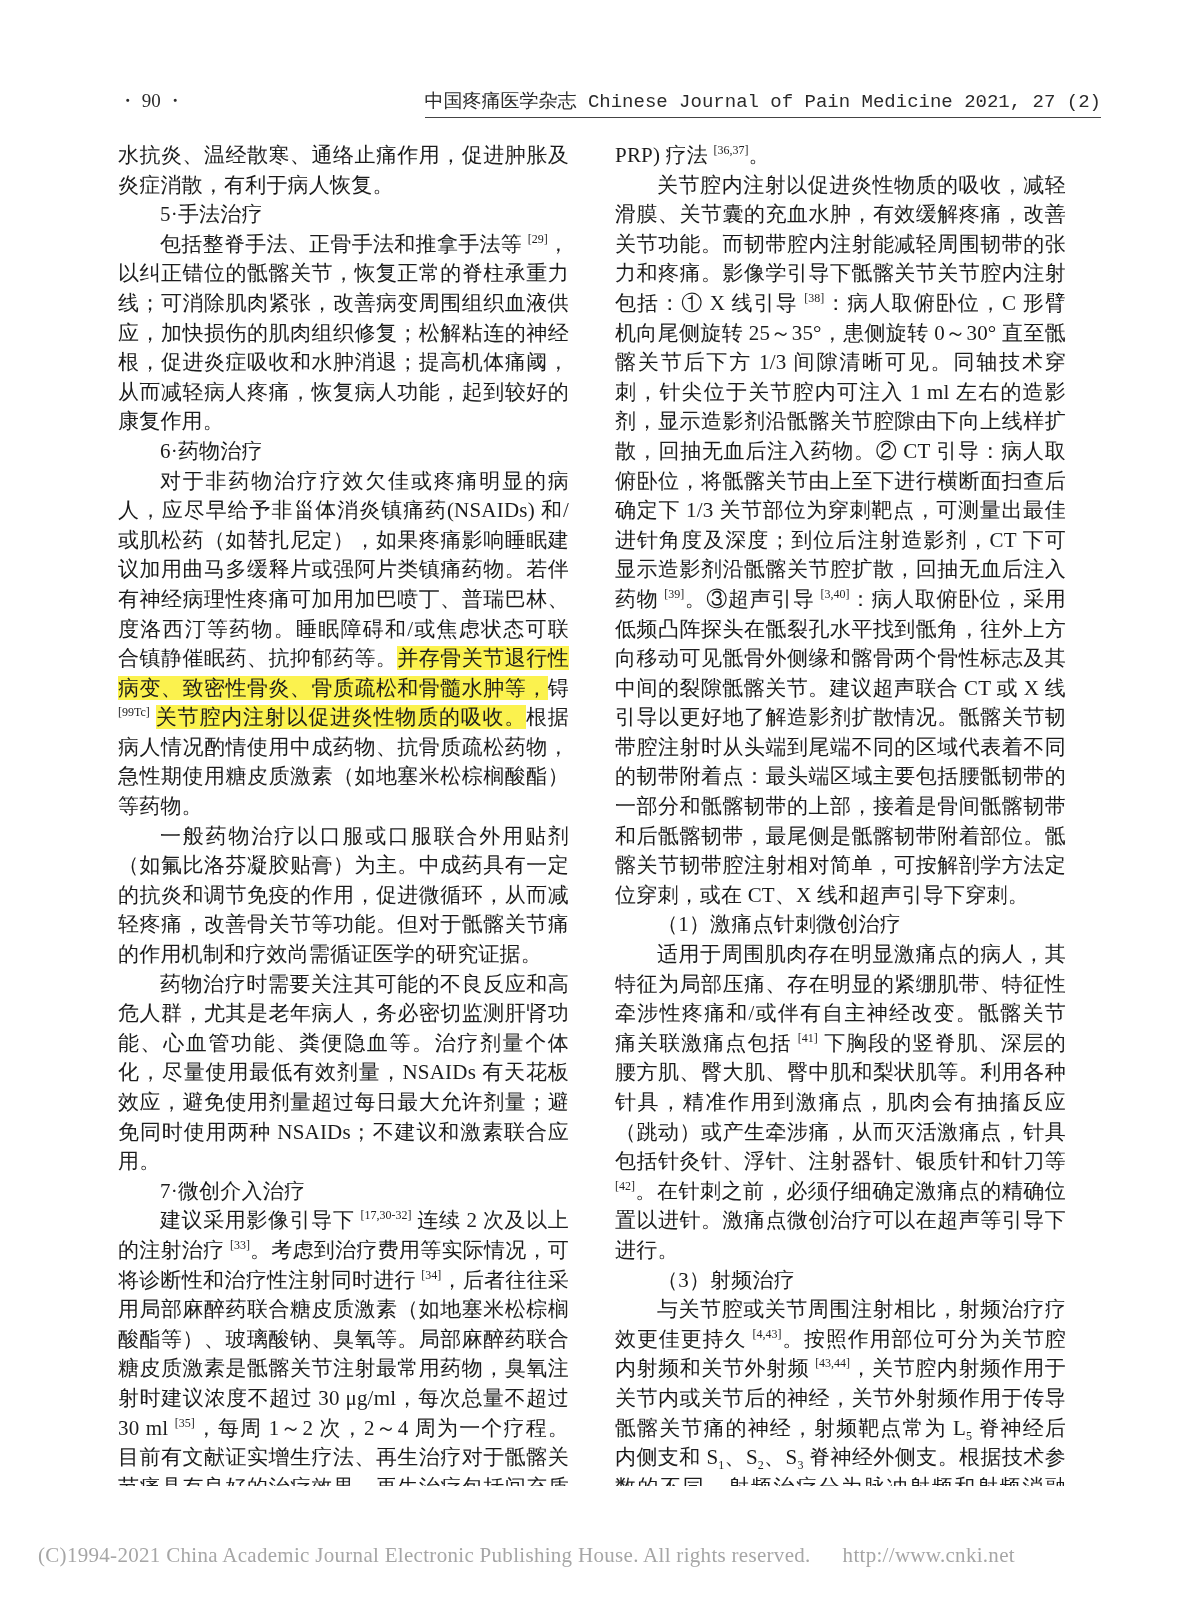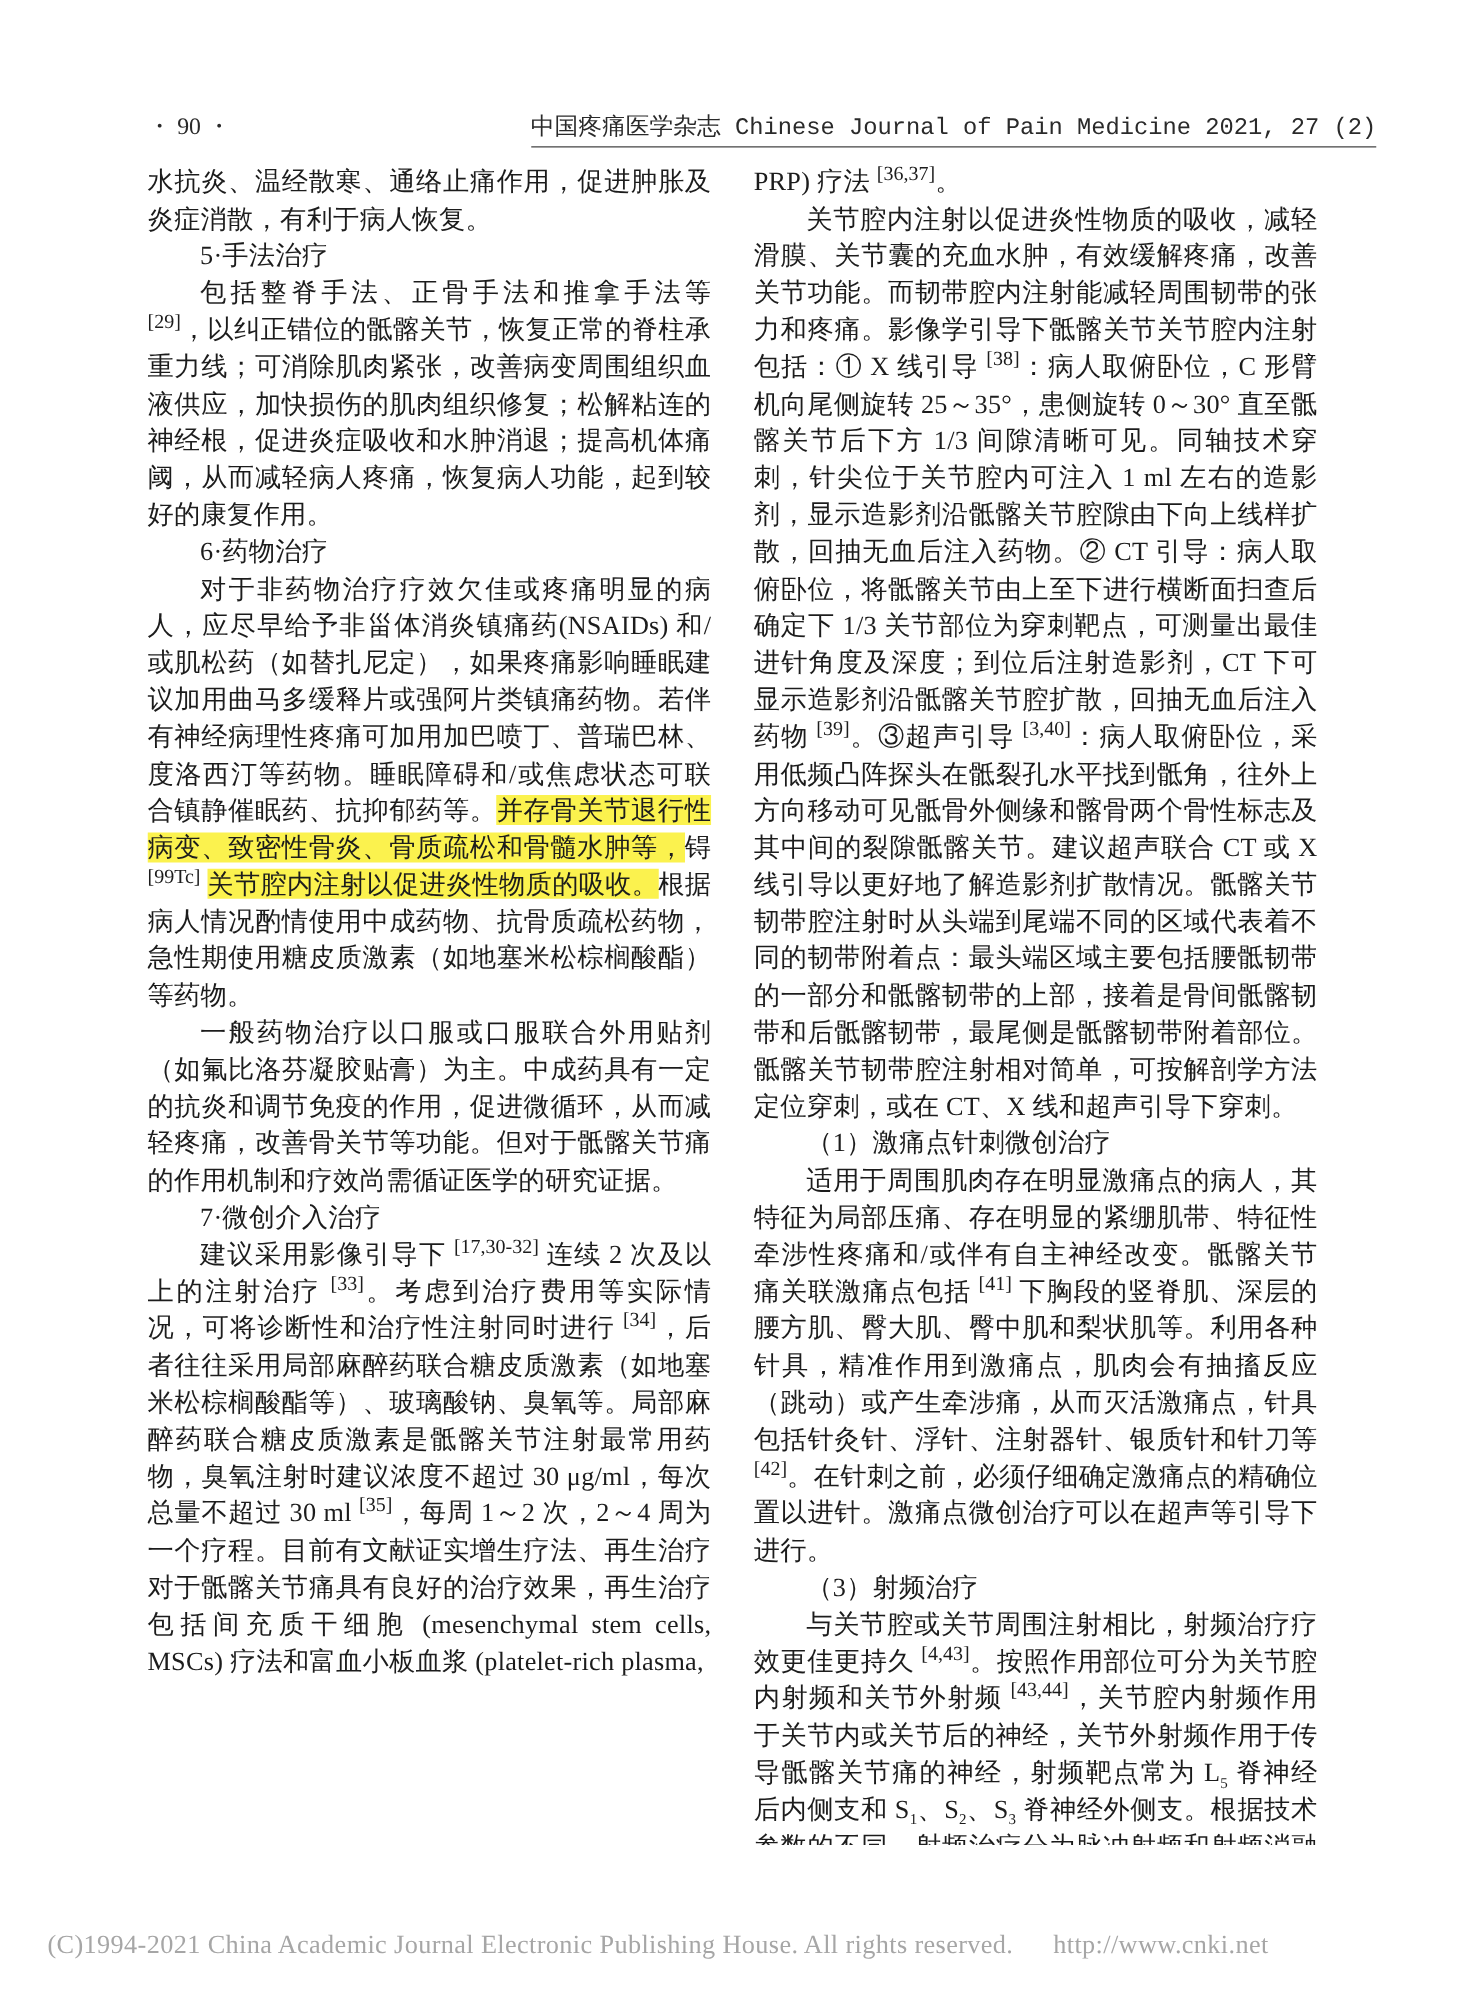--- a/index.html
+++ b/index.html
@@ -15,33 +15,33 @@
   
   .header{
     position:absolute;top:88px;left:118px;right:112px;
     display:flex;justify-content:space-between;align-items:baseline;
     font-size:19px;color:#2a2a2a;
   }
   .journal-line{border-bottom:1px solid #444;padding-bottom:3px;font-family:Liberation Mono, monospace;}
 
   
   .content{
-    position:absolute;top:131px;left:118px;
-    display:flex;gap:34px;
+    position:absolute;top:141px;left:118px;
+    display:flex;gap:46px;
   }
   .col{width:451px;height:1345px;overflow:hidden;}
   .para{
     margin:0;
     font-size:21px;
     line-height:29.6px;
     text-align:justify;
     letter-spacing:0.2px;
   }
   .para.indent{text-indent:2em;}
-  .para sup{font-size:16px;line-height:0;vertical-align:super;letter-spacing:0;}
+  .para sup{font-size:12px;line-height:0;vertical-align:super;letter-spacing:0;}
   .para sub{font-size:12px;line-height:0;vertical-align:sub;letter-spacing:0;}
   .hl{background:var(--hl,#fbf24e);}
 
   
   .footer{
     position:absolute;top:1543px;left:38px;right:38px;
     display:flex;align-items:baseline;gap:32px;
     font-size:21px;color:var(--footer,#a6a6a6);
     letter-spacing:0.3px;
   }
@@ -57,20 +57,21 @@
   </div>
 
   <div class="content">
     <div class="col">
         <p class="para"><span>水抗炎、温经散寒、通络止痛作用，促进肿胀及炎症消散，有利于病人恢复。</span></p>
         <p class="para indent"><span>5·手法治疗</span></p>
         <p class="para indent"><span>包括整脊手法、正骨手法和推拿手法等 </span><sup>[29]</sup><span>，以纠正错位的骶髂关节，恢复正常的脊柱承重力线；可消除肌肉紧张，改善病变周围组织血液供应，加快损伤的肌肉组织修复；松解粘连的神经根，促进炎症吸收和水肿消退；提高机体痛阈，从而减轻病人疼痛，恢复病人功能，起到较好的康复作用。</span></p>
         <p class="para indent"><span>6·药物治疗</span></p>
         <p class="para indent"><span>对于非药物治疗疗效欠佳或疼痛明显的病人，应尽早给予非甾体消炎镇痛药(NSAIDs) 和/或肌松药（如替扎尼定），如果疼痛影响睡眠建议加用曲马多缓释片或强阿片类镇痛药物。若伴有神经病理性疼痛可加用加巴喷丁、普瑞巴林、度洛西汀等药物。睡眠障碍和/或焦虑状态可联合镇静催眠药、抗抑郁药等。</span><span class="hl">并存骨关节退行性病变、致密性骨炎、骨质疏松和骨髓水肿等，</span><span>锝 </span><sup>[99Tc]</sup><span> </span><span class="hl">关节腔内注射以促进炎性物质的吸收。</span><span>根据病人情况酌情使用中成药物、抗骨质疏松药物，急性期使用糖皮质激素（如地塞米松棕榈酸酯）等药物。</span></p>
         <p class="para indent"><span>一般药物治疗以口服或口服联合外用贴剂（如氟比洛芬凝胶贴膏）为主。中成药具有一定的抗炎和调节免疫的作用，促进微循环，从而减轻疼痛，改善骨关节等功能。但对于骶髂关节痛的作用机制和疗效尚需循证医学的研究证据。</span></p>
+        <p class="para indent"><span>药物治疗时需要关注其可能的不良反应和高危人群，尤其是老年病人，务必密切监测肝肾功能、心血管功能、粪便隐血等。治疗剂量个体化，尽量使用最低有效剂量，NSAIDs 有天花板效应，避免使用剂量超过每日最大允许剂量；避免同时使用两种 NSAIDs；不建议和激素联合应用。</span></p>
         <p class="para indent"><span>7·微创介入治疗</span></p>
         <p class="para indent"><span>建议采用影像引导下 </span><sup>[17,30-32]</sup><span> 连续 2 次及以上的注射治疗 </span><sup>[33]</sup><span>。考虑到治疗费用等实际情况，可将诊断性和治疗性注射同时进行 </span><sup>[34]</sup><span>，后者往往采用局部麻醉药联合糖皮质激素（如地塞米松棕榈酸酯等）、玻璃酸钠、臭氧等。局部麻醉药联合糖皮质激素是骶髂关节注射最常用药物，臭氧注射时建议浓度不超过 30 μg/ml，每次总量不超过 30 ml </span><sup>[35]</sup><span>，每周 1～2 次，2～4 周为一个疗程。目前有文献证实增生疗法、再生治疗对于骶髂关节痛具有良好的治疗效果，再生治疗包括间充质干细胞 (mesenchymal stem cells, MSCs) 疗法和富血小板血浆 (platelet-rich plasma,</span></p>
       </div>
     <div class="col">
         <p class="para"><span>PRP) 疗法 </span><sup>[36,37]</sup><span>。</span></p>
         <p class="para indent"><span>关节腔内注射以促进炎性物质的吸收，减轻滑膜、关节囊的充血水肿，有效缓解疼痛，改善关节功能。而韧带腔内注射能减轻周围韧带的张力和疼痛。影像学引导下骶髂关节关节腔内注射包括：① X 线引导 </span><sup>[38]</sup><span>：病人取俯卧位，C 形臂机向尾侧旋转 25～35°，患侧旋转 0～30° 直至骶髂关节后下方 1/3 间隙清晰可见。同轴技术穿刺，针尖位于关节腔内可注入 1 ml 左右的造影剂，显示造影剂沿骶髂关节腔隙由下向上线样扩散，回抽无血后注入药物。② CT 引导：病人取俯卧位，将骶髂关节由上至下进行横断面扫查后确定下 1/3 关节部位为穿刺靶点，可测量出最佳进针角度及深度；到位后注射造影剂，CT 下可显示造影剂沿骶髂关节腔扩散，回抽无血后注入药物 </span><sup>[39]</sup><span>。③超声引导 </span><sup>[3,40]</sup><span>：病人取俯卧位，采用低频凸阵探头在骶裂孔水平找到骶角，往外上方向移动可见骶骨外侧缘和髂骨两个骨性标志及其中间的裂隙骶髂关节。建议超声联合 CT 或 X 线引导以更好地了解造影剂扩散情况。骶髂关节韧带腔注射时从头端到尾端不同的区域代表着不同的韧带附着点：最头端区域主要包括腰骶韧带的一部分和骶髂韧带的上部，接着是骨间骶髂韧带和后骶髂韧带，最尾侧是骶髂韧带附着部位。骶髂关节韧带腔注射相对简单，可按解剖学方法定位穿刺，或在 CT、X 线和超声引导下穿刺。</span></p>
         <p class="para indent"><span>（1）激痛点针刺微创治疗</span></p>
         <p class="para indent"><span>适用于周围肌肉存在明显激痛点的病人，其特征为局部压痛、存在明显的紧绷肌带、特征性牵涉性疼痛和/或伴有自主神经改变。骶髂关节痛关联激痛点包括 </span><sup>[41]</sup><span> 下胸段的竖脊肌、深层的腰方肌、臀大肌、臀中肌和梨状肌等。利用各种针具，精准作用到激痛点，肌肉会有抽搐反应（跳动）或产生牵涉痛，从而灭活激痛点，针具包括针灸针、浮针、注射器针、银质针和针刀等 </span><sup>[42]</sup><span>。在针刺之前，必须仔细确定激痛点的精确位置以进针。激痛点微创治疗可以在超声等引导下进行。</span></p>
         <p class="para indent"><span>（3）射频治疗</span></p>
         <p class="para indent"><span>与关节腔或关节周围注射相比，射频治疗疗效更佳更持久 </span><sup>[4,43]</sup><span>。按照作用部位可分为关节腔内射频和关节外射频 </span><sup>[43,44]</sup><span>，关节腔内射频作用于关节内或关节后的神经，关节外射频作用于传导骶髂关节痛的神经，射频靶点常为 L</span><sub>5</sub><span> 脊神经后内侧支和 S</span><sub>1</sub><span>、S</span><sub>2</sub><span>、S</span><sub>3</sub><span> 脊神经外侧支。根据技术参数的不同，射频治疗分为脉冲射频和射频消融术，射频消融术又分为标准射频和低温水冷射频 </span></p>

